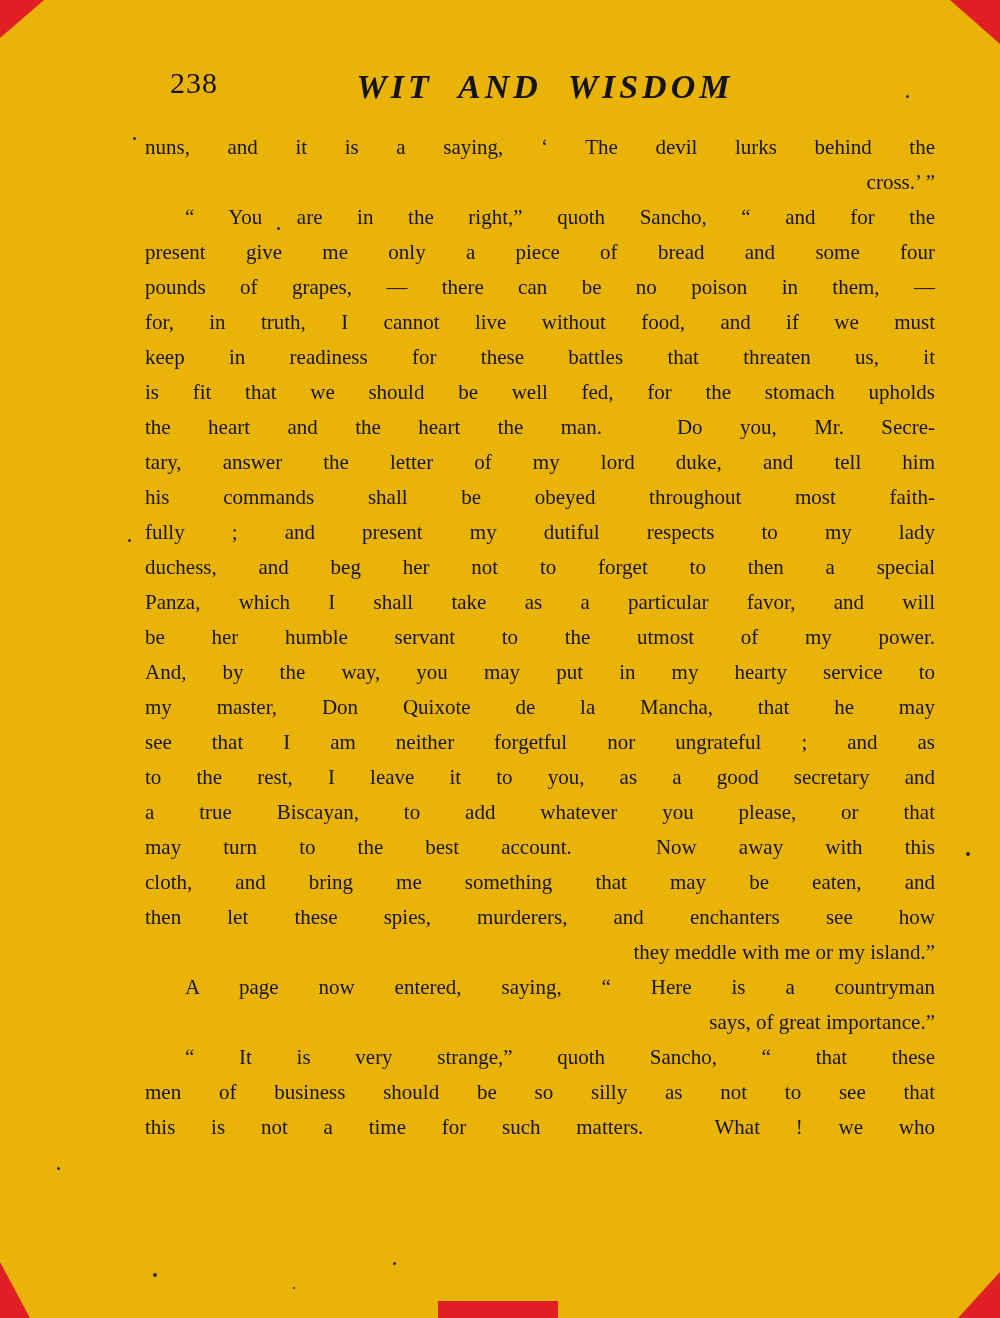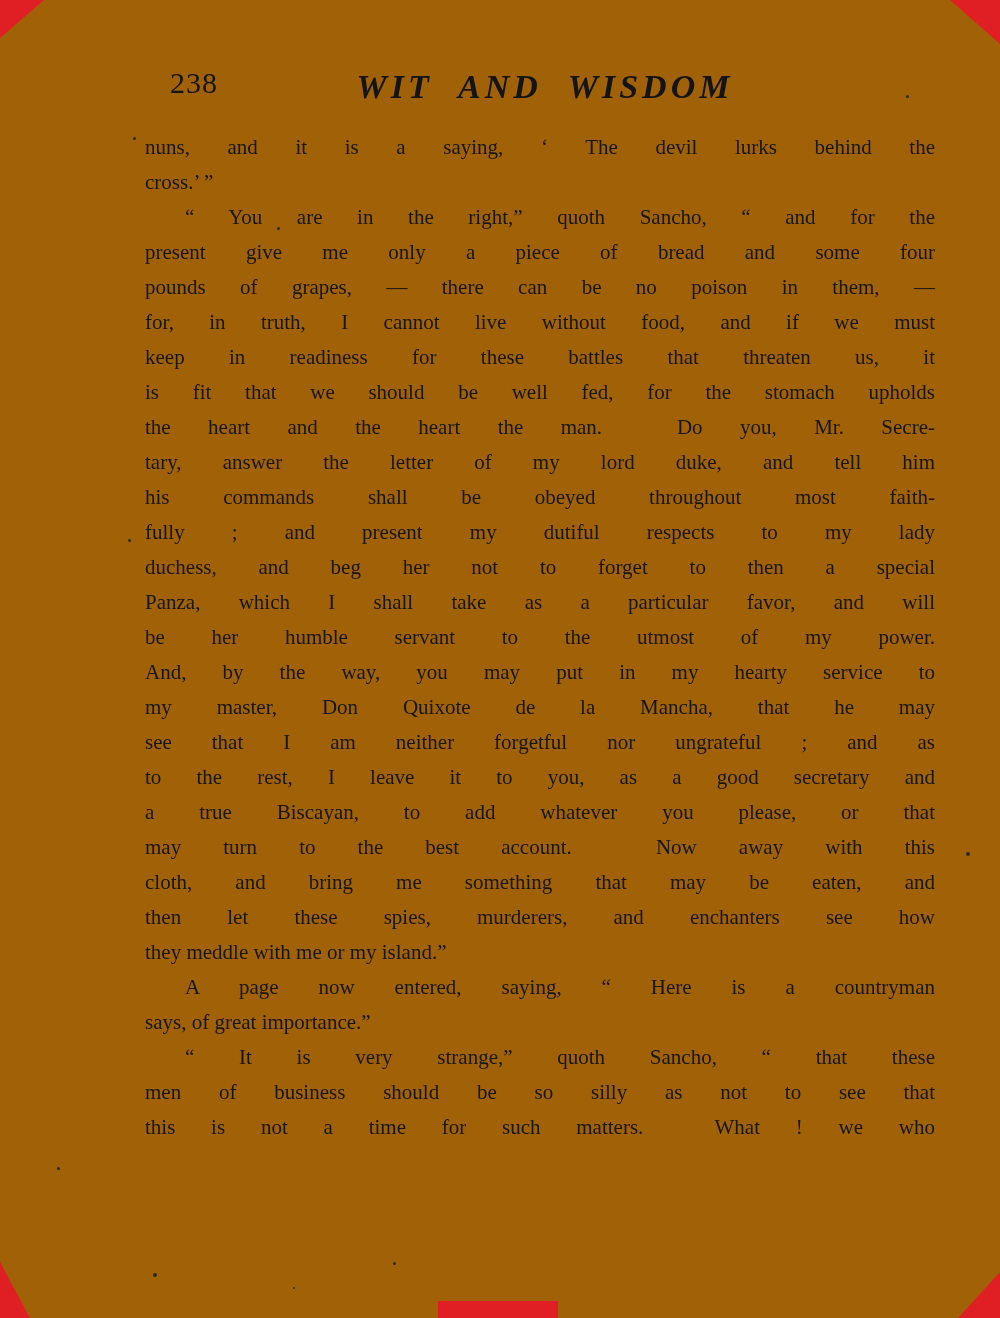--- a/index.html
+++ b/index.html
@@ -51,21 +51,21 @@
   .text-line {
     height: 35px;
     white-space: nowrap;
   }
   .text-line.justify {
     white-space: normal;
     text-align: justify;
     text-align-last: justify;
   }
   .text-line.left {
-    text-align: left;
+    text-align: right;
   }
   .text-line.indent {
     padding-left: 40px;
   }
   .text-line.indent.justify {
     text-indent: 0;
   }
   
   .cradle-mark { position: absolute; }
   #mark-tl { left: 0; top: 0; width: 44px; height: 38px;
@@ -80,21 +80,21 @@
   
   .speck {
     position: absolute;
     background: #2a2a2a;
     border-radius: 50%;
   }
 </style>
 </head>
 <body>
 
-<div id="page" style="background: #a16207;">
+<div id="page" style="background: #eab308;">
 
   <div id="folio">238</div>
   <div id="running-title">WIT AND WISDOM</div>
 
   <div id="text-block" style="color: rgb(22, 22, 22);">
       <div class="text-line justify">nuns, and it is a saying, ‘ The devil lurks behind the</div>
       <div class="text-line left">cross.’ ”</div>
       <div class="text-line justify indent">“ You are in the right,” quoth Sancho, “ and for the</div>
       <div class="text-line justify">present give me only a piece of bread and some four</div>
       <div class="text-line justify">pounds of grapes, — there can be no poison in them, —</div>

